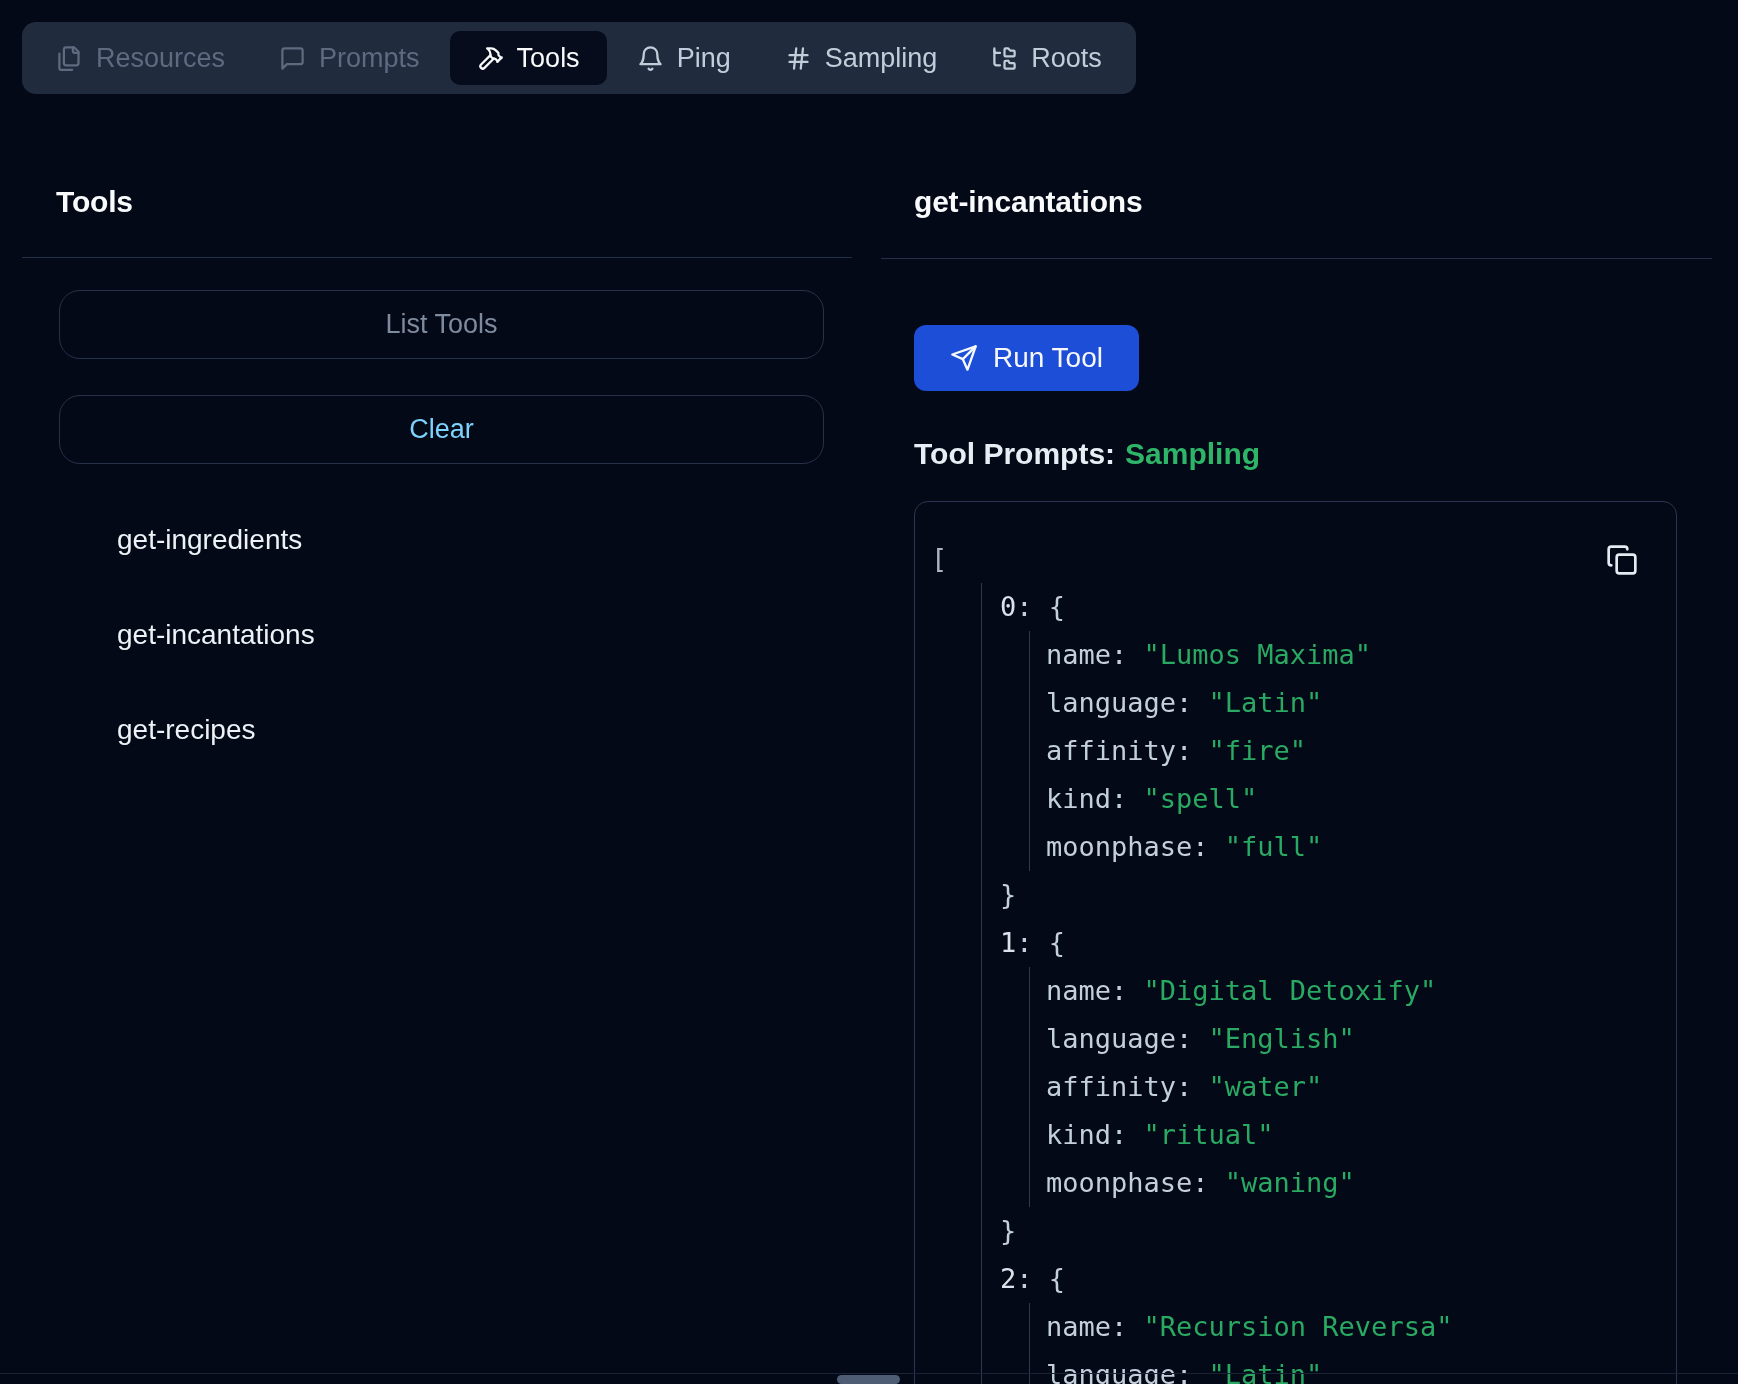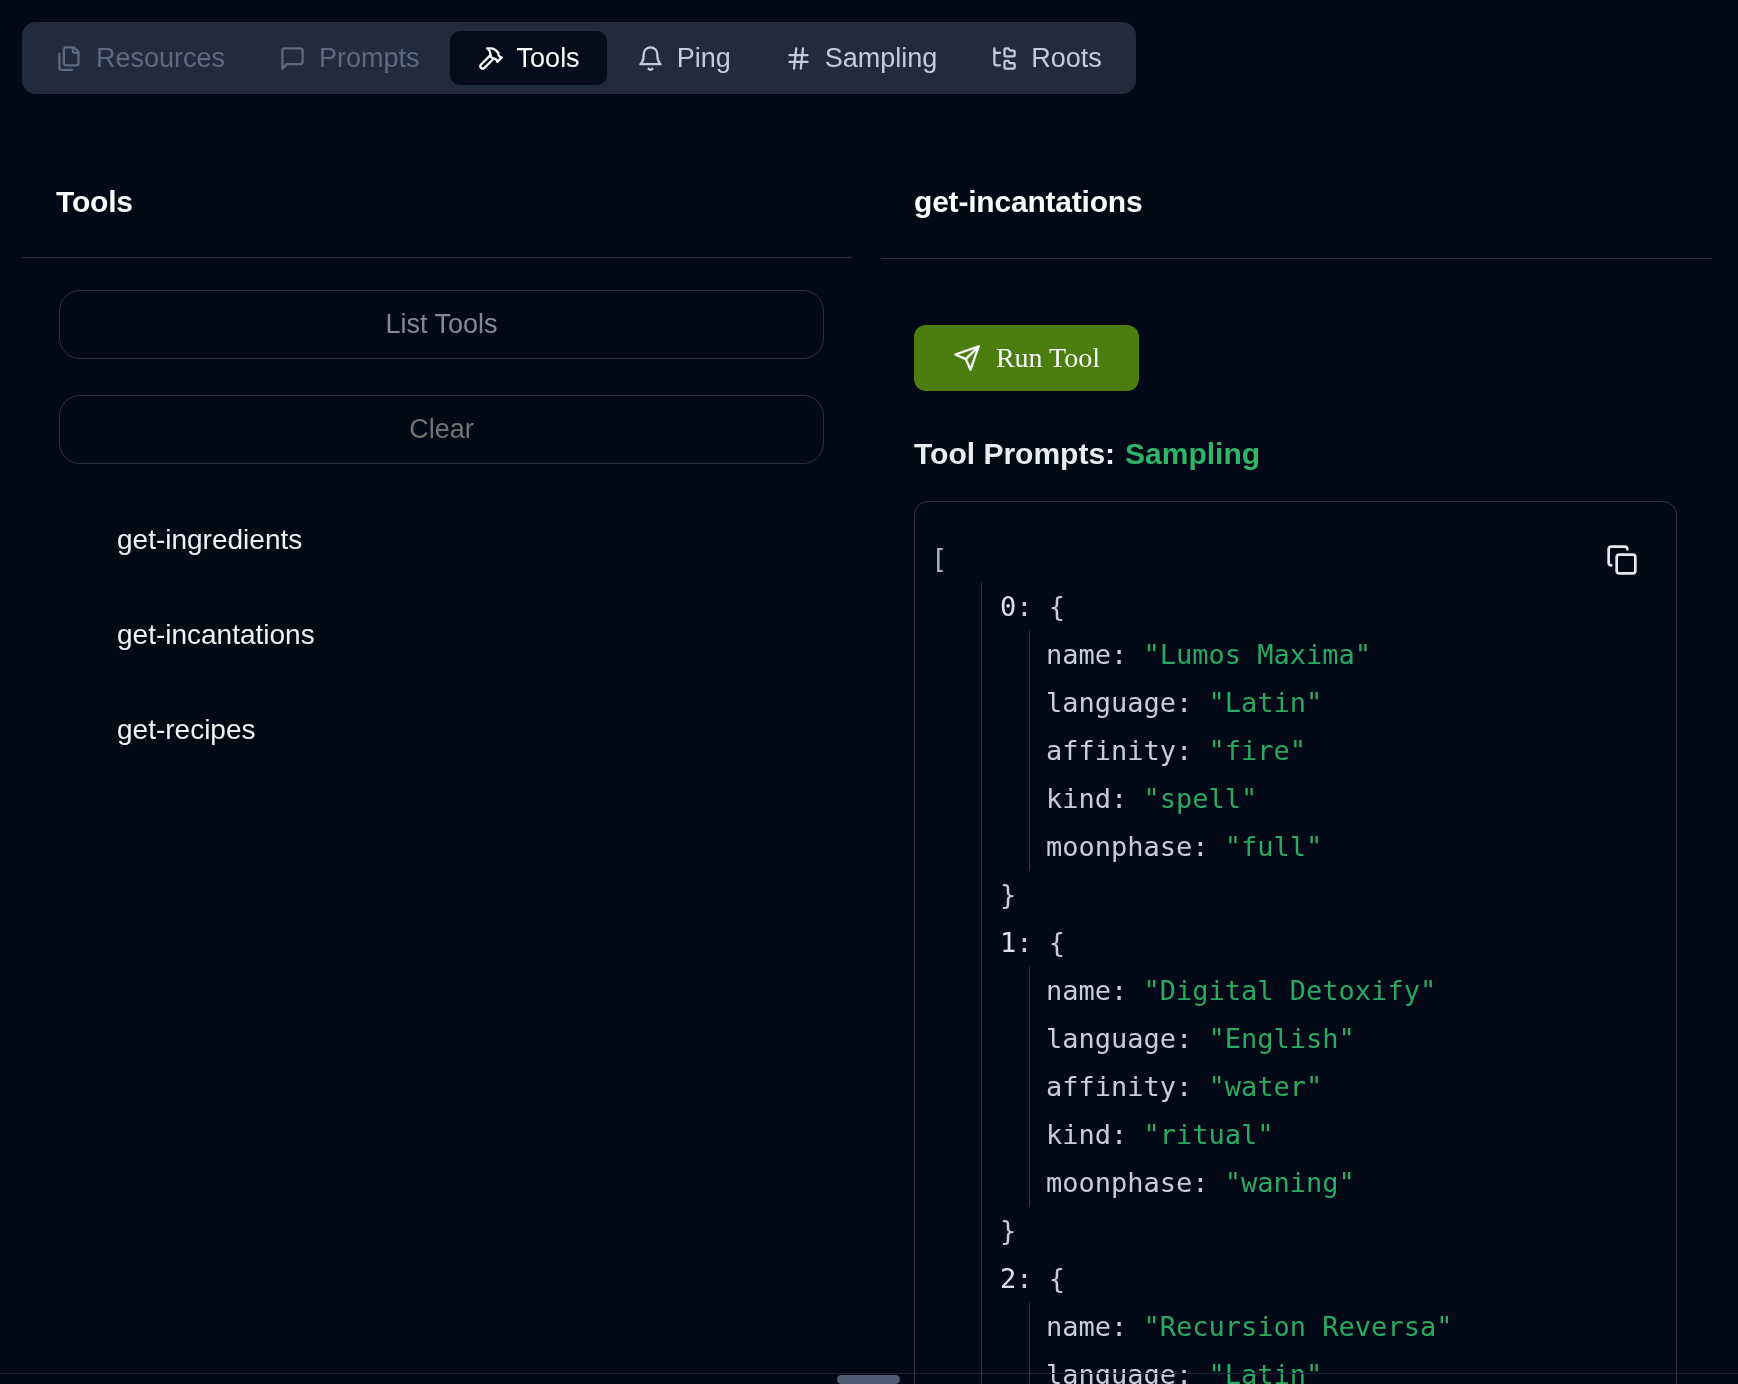--- a/index.html
+++ b/index.html
@@ -33,34 +33,34 @@
   .hdivider { position:absolute; height:1px; background:#242f48; }
 
   
   .ghost-btn {
     position:absolute; left:59px; width:765px; height:69px;
     background:transparent; border:1px solid #273148; border-radius:21px;
     font-family:"Liberation Sans", sans-serif;
     font-size:27px; text-align:center; cursor:pointer;
   }
   .ghost-btn.muted { color:#7e8a9d; }
-  .ghost-btn.bright { color:#737373; }
+  .ghost-btn.bright { color:#7dd3fc; }
 
   .tool-list { position:absolute; left:73px; top:516px; list-style:none; }
   .tool-item {
     font-size:28px; color:#eef2f7; line-height:48px; margin-bottom:47px;
     cursor:pointer; white-space:nowrap;margin-left:44px;
   }
 
   
   .run-btn {
     position:absolute; left:914px; top:325px; width:225px; height:66px;
-    background:#4d7c0f; border:none; border-radius:12px; cursor:pointer;
+    background:#1d4ed8; border:none; border-radius:12px; cursor:pointer;
     display:flex; align-items:center; justify-content:center; gap:15px;
-    font-family:Liberation Serif, serif;
+    font-family:Liberation Sans, sans-serif;
     font-size:28px; color:#f6f8fb;
   }
   .result-line { position:absolute; left:914px; top:437px; font-size:30px; font-weight:700; }
   .result-line .status { margin-left:10px; }
 
   
   .json-box {
     position:absolute; left:914px; top:501px; width:763px; height:940px;
     border:1px solid #2a3650; border-radius:14px;
     background:transparent;

